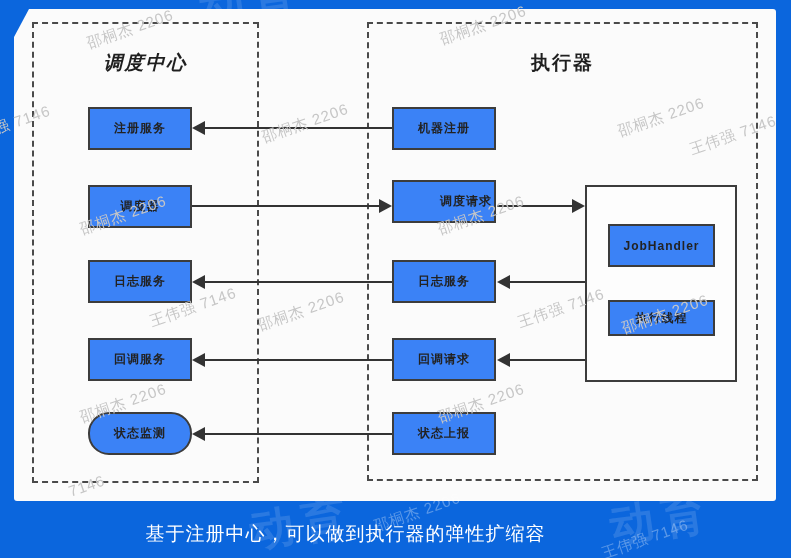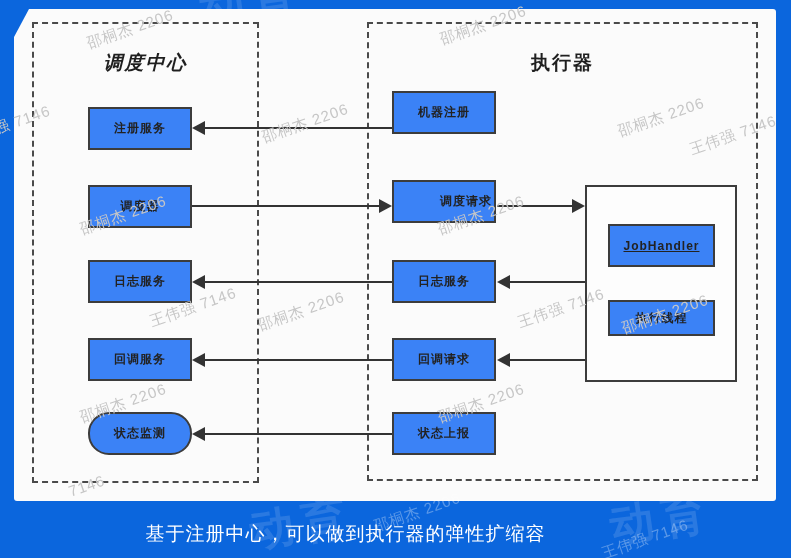--- a/index.html
+++ b/index.html
@@ -75,28 +75,28 @@
   <div class="group" style="left:367px;top:22px;width:391px;height:459px;">
     <div class="group-title">执行器</div>
   </div>
 
   <div class="svc" style="left:88px;top:107px;">注册服务</div>
   <div class="svc" style="left:88px;top:185px;">调度器</div>
   <div class="svc" style="left:88px;top:260px;">日志服务</div>
   <div class="svc" style="left:88px;top:338px;">回调服务</div>
   <div class="svc" style="left:88px;top:412px;border-radius:21px;">状态监测</div>
 
-  <div class="svc" style="left:392px;top:91px;font-family:Liberation Mono, monospace;">机器注册</div>
+  <div class="svc" style="left:392px;top:107px;font-family:Liberation Mono, monospace;">机器注册</div>
   <div class="svc" style="left:392px;top:180px;padding-left:44px;">调度请求</div>
   <div class="svc" style="left:392px;top:260px;">日志服务</div>
   <div class="svc" style="left:392px;top:338px;">回调请求</div>
   <div class="svc" style="left:392px;top:412px;">状态上报</div>
 
   <div class="container-box"></div>
-  <div class="svc inner-box" style="left:608px;top:224px;text-decoration:underline;">JobHandler</div>
+  <div class="svc inner-box" style="left:608px;top:224px;">JobHandler</div>
   <div class="svc inner-box" style="left:608px;top:300px;height:36px;">执行线程</div>
 
   <div class="arrow head-left" style="left:205px;top:127px;width:187px;"></div>
   <div class="arrow head-right" style="left:192px;top:205px;width:187px;"></div>
   <div class="arrow head-right" style="left:497px;top:205px;width:75px;"></div>
   <div class="arrow head-left" style="left:510px;top:281px;width:75px;"></div>
   <div class="arrow head-left" style="left:205px;top:281px;width:187px;"></div>
   <div class="arrow head-left" style="left:510px;top:359px;width:75px;"></div>
   <div class="arrow head-left" style="left:205px;top:359px;width:187px;"></div>
   <div class="arrow head-left" style="left:205px;top:433px;width:187px;"></div>

